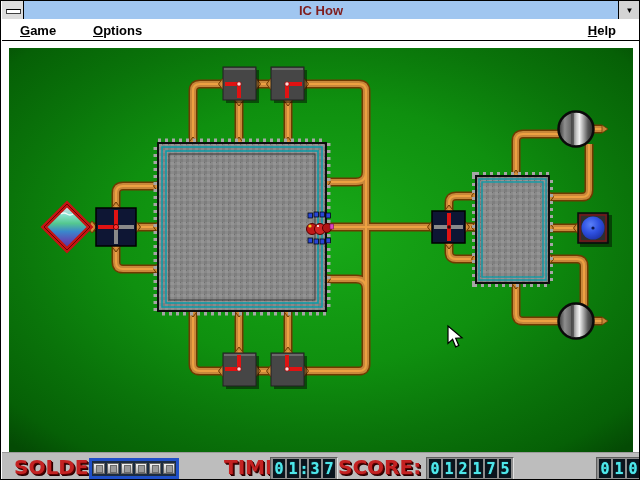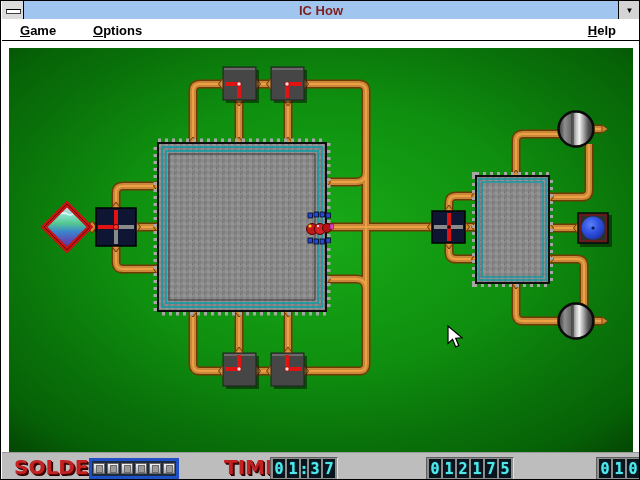--- a/index.html
+++ b/index.html
@@ -282,20 +282,21 @@
         <span class="seg"></span>
       </div>
     <div class="stat-label" id="lbl-time">TIME:</div>
     <div class="digits" id="dig-time">
         <span class="cell">0</span>
         <span class="cell">1</span>
         <span class="cell colon">:</span>
         <span class="cell">3</span>
         <span class="cell">7</span>
       </div>
+    <div class="stat-label" id="lbl-score">SCORE:</div>
     <div class="digits" id="dig-score">
         <span class="cell">0</span>
         <span class="cell">1</span>
         <span class="cell">2</span>
         <span class="cell">1</span>
         <span class="cell">7</span>
         <span class="cell">5</span>
       </div>
     <div class="digits" id="dig-level">
         <span class="cell">0</span>

